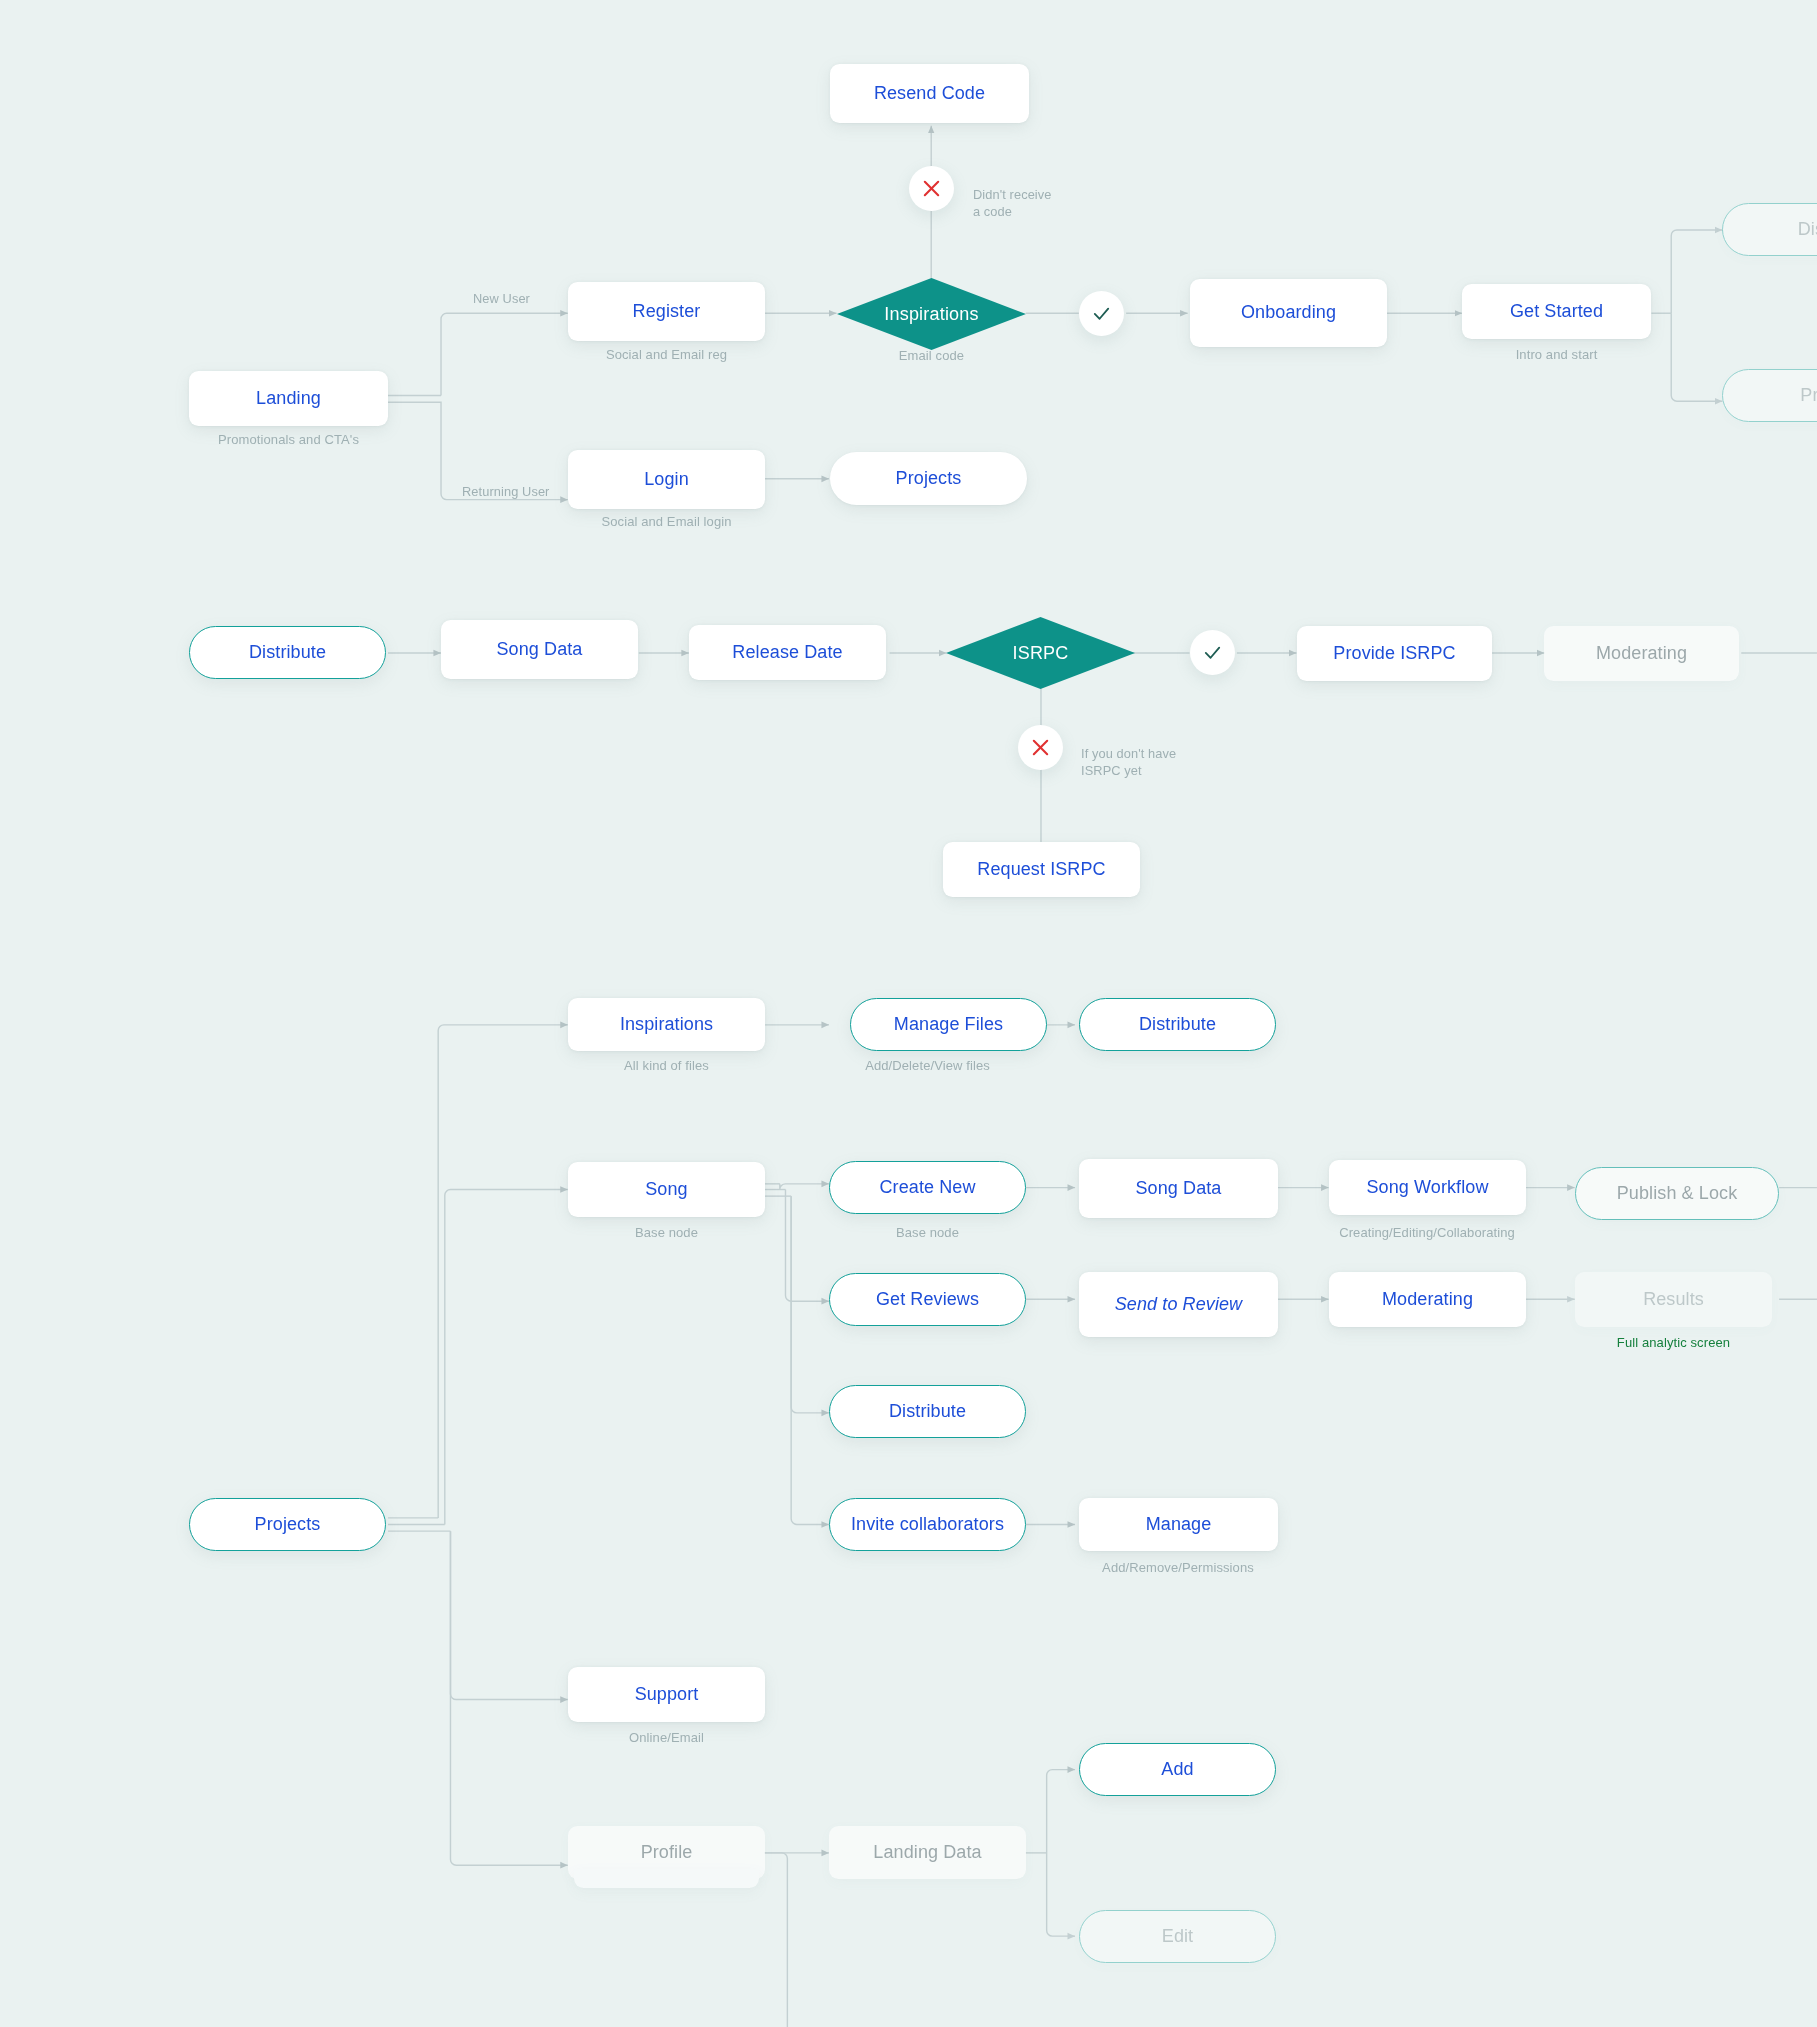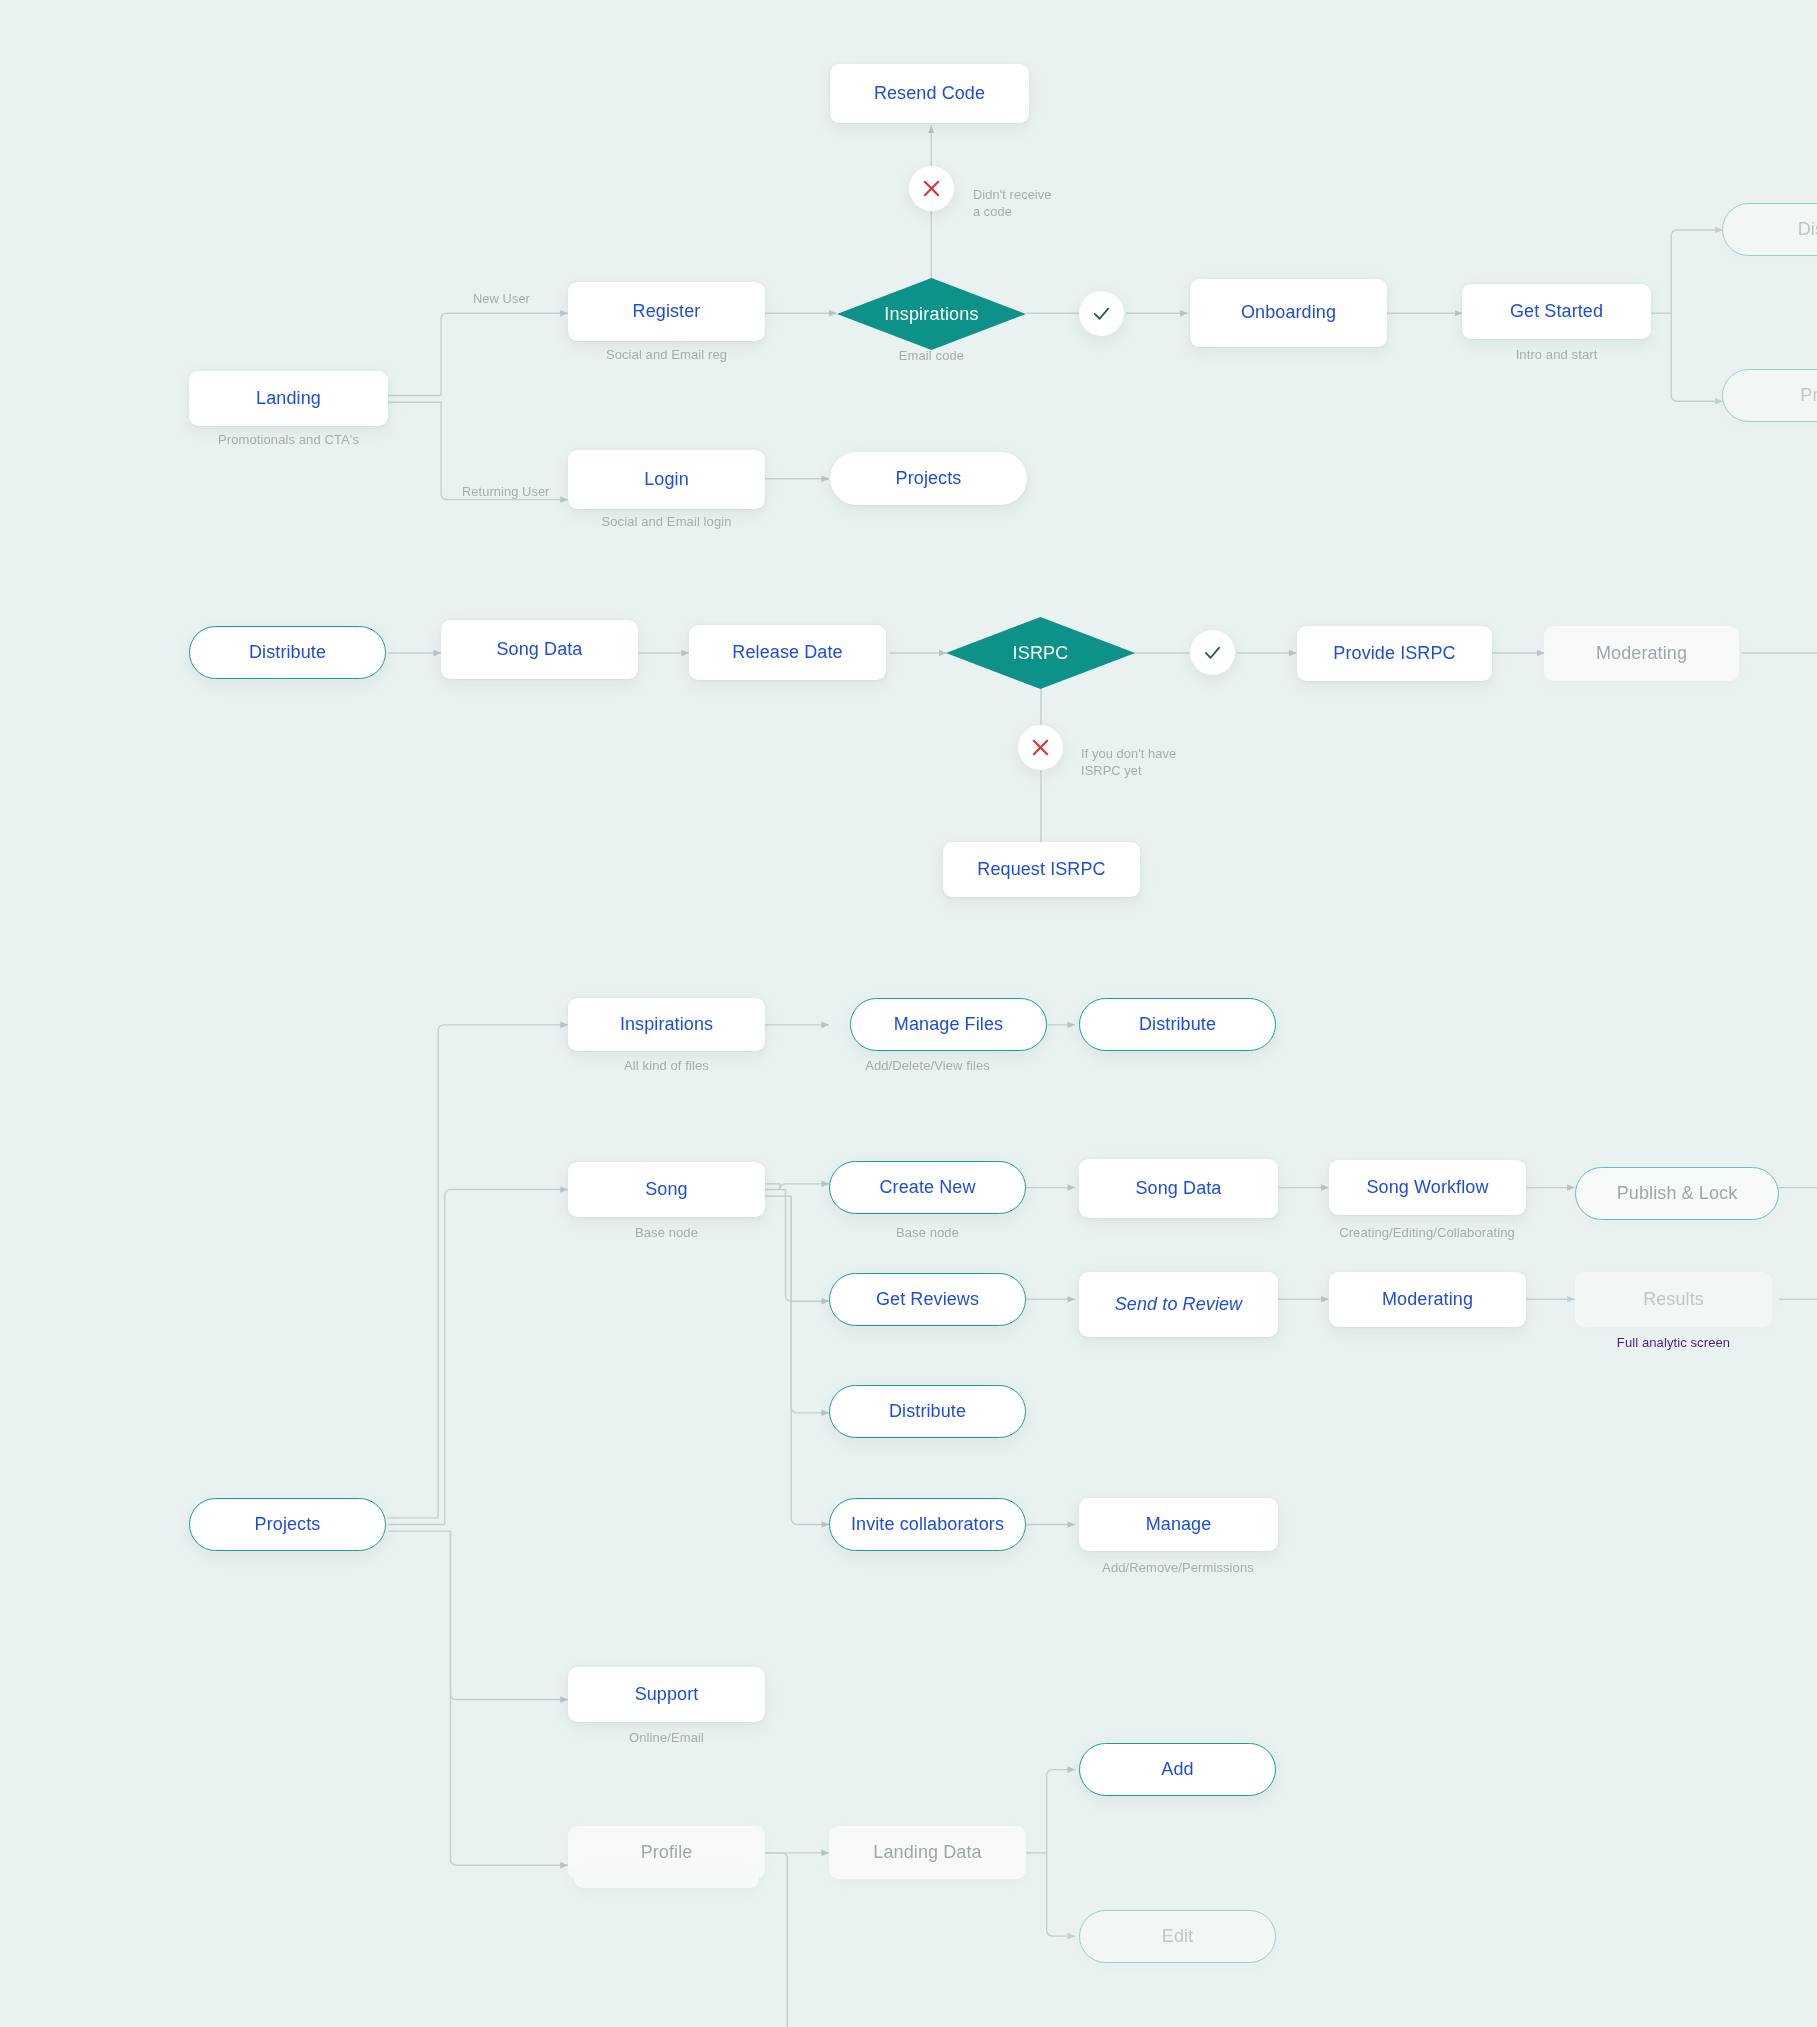--- a/index.html
+++ b/index.html
@@ -105,21 +105,21 @@
 
   
   .caption {
     position: absolute;
     font-size: 13px;
     color: #9fb0b3;
     text-align: center;
     white-space: nowrap;
     letter-spacing: 0.1px;
   }
-  .caption.dim { color: #4c1d95; }
+  .caption.dim { color: #15803d; }
 
   
   .edge-label {
     position: absolute;
     font-size: 12.8px;
     color: #9fb0b3;
     line-height: 1.35;
     white-space: pre-line;
     letter-spacing: 0.1px;
   }

